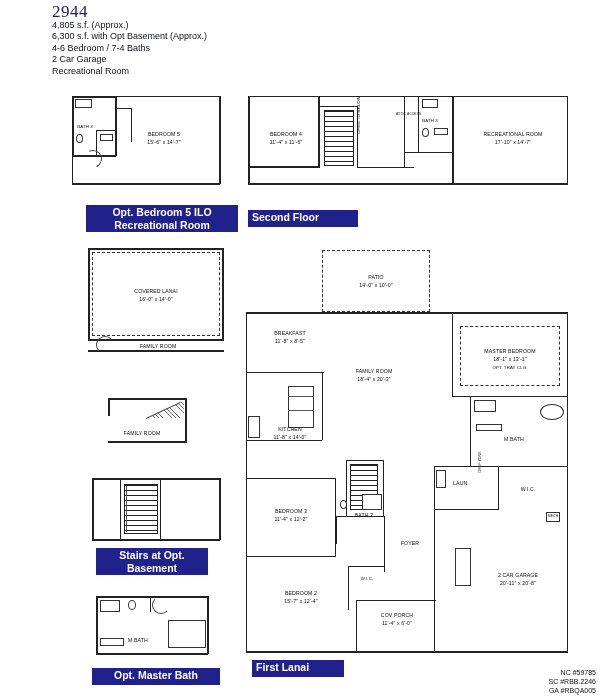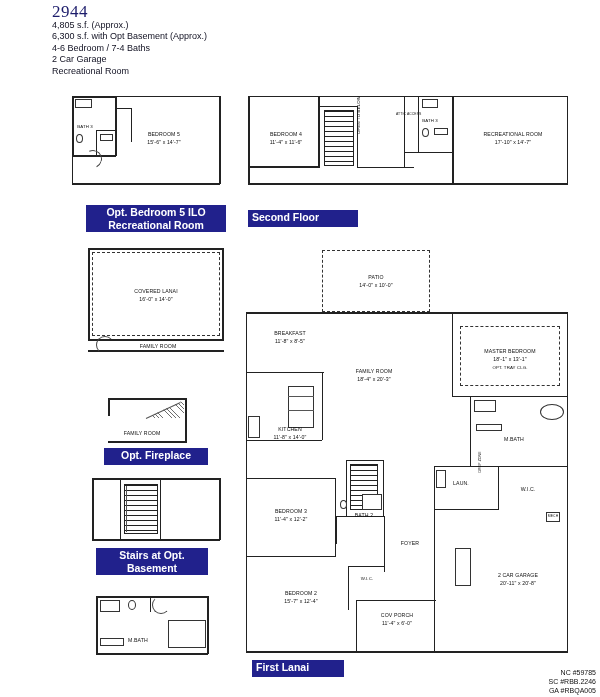--- a/index.html
+++ b/index.html
@@ -157,21 +157,21 @@
     <div class="wall" style="left:116px; top:108px; width:16px; height:1px;"></div>
     <div class="wall" style="left:131px; top:108px; width:1px; height:34px;"></div>
 
     <div class="wall" style="left:219px; top:96px; width:1.5px; height:88px;"></div>
     <div class="lbl sm" style="left:70px; top:124px; width:30px;">BATH 3</div>
     <div class="lbl" style="left:134px; top:131px; width:60px;">BEDROOM 5</div>
     <div class="lbl" style="left:134px; top:139px; width:60px;">15'-6" x 14'-7"</div>
 
     <div class="wall" style="left:72px; top:183px; width:148px; height:1.5px;"></div>
   </div>
-  <div class="banner" style="left:86px; top:205px; width:140px; height:27px; text-align:center;">Opt. Bedroom 5 ILO
+  <div class="banner" style="left:86px; top:205px; width:152px; height:27px; text-align:center;">Opt. Bedroom 5 ILO
 Recreational Room</div>
 
   <div>
     <div class="room" style="left:248px; top:96px; width:320px; height:88px;"></div>
 
     <div class="wall" style="left:248px; top:96px; width:1.5px; height:88px;"></div>
     <div class="wall" style="left:318px; top:96px; width:1.5px; height:70px;"></div>
     <div class="wall" style="left:248px; top:166px; width:72px; height:1.5px;"></div>
     <div class="lbl" style="left:256px; top:131px; width:60px;">BEDROOM 4</div>
     <div class="lbl" style="left:256px; top:139px; width:60px;">11'-4" x 11'-6"</div>
@@ -215,21 +215,20 @@
   <div>
     <div class="wall" style="left:108px; top:398px; width:78px; height:1.5px;"></div>
     <div class="wall" style="left:185px; top:398px; width:1.5px; height:44px;"></div>
     <div class="wall" style="left:108px; top:441px; width:79px; height:1.5px;"></div>
     <div class="wall" style="left:108px; top:398px; width:1.5px; height:18px;"></div>
 
     <div class="hatch" style="left:146px; top:400px; width:38px; height:18px; clip-path:polygon(100% 0,100% 100%,0 100%);"></div>
     <div class="thin" style="left:146px; top:418px; width:38px; height:1px; transform:rotate(-25deg); transform-origin:left center;"></div>
     <div class="lbl" style="left:112px; top:430px; width:60px;">FAMILY ROOM</div>
   </div>
-  <div class="banner" style="left:104px; top:448px; width:104px; height:17px; text-align:center;">Opt. Fireplace</div>
 
   <div>
     <div class="wall" style="left:92px; top:478px; width:128px; height:1.5px;"></div>
     <div class="wall" style="left:92px; top:478px; width:1.5px; height:62px;"></div>
     <div class="wall" style="left:219px; top:478px; width:1.5px; height:62px;"></div>
     <div class="wall" style="left:92px; top:539px; width:128px; height:1.5px;"></div>
     <div class="stairs" style="left:124px; top:484px; width:34px; height:50px;"></div>
     <div class="wall" style="left:160px; top:478px; width:1px; height:62px;"></div>
     <div class="wall" style="left:120px; top:478px; width:1px; height:62px;"></div>
     <div class="thin" style="left:126px; top:486px; width:1px; height:46px;"></div>
@@ -244,20 +243,21 @@
     <div class="wall" style="left:96px; top:653px; width:112px; height:1.5px;"></div>
     <div class="wall" style="left:150px; top:596px; width:1px; height:16px;"></div>
     <div class="fixture" style="left:100px; top:600px; width:20px; height:12px;"></div>
     <div class="fixture oval" style="left:172px; top:624px; width:30px; height:20px;"></div>
     <div class="fixture" style="left:168px; top:620px; width:38px; height:28px;"></div>
     <div class="fixture" style="left:100px; top:638px; width:24px; height:8px;"></div>
     <div class="fixture round" style="left:128px; top:600px; width:8px; height:10px;"></div>
     <div class="lbl" style="left:118px; top:637px; width:40px;">M.BATH</div>
     <div class="arc" style="left:152px; top:596px; width:18px; height:18px; border-color:transparent; border-bottom-color:#444; border-left-color:#444;"></div>
   </div>
+  <div class="banner" style="left:92px; top:668px; width:128px; height:17px; text-align:center;">Opt. Master Bath</div>
 
   <div>
 
     <div class="dashed" style="left:322px; top:250px; width:108px; height:62px;"></div>
     <div class="lbl" style="left:346px; top:274px; width:60px;">PATIO</div>
     <div class="lbl" style="left:346px; top:282px; width:60px;">14'-0" x 10'-0"</div>
 
     <div class="room" style="left:246px; top:312px; width:322px; height:340px;"></div>
 
     <div class="wall" style="left:246px; top:312px; width:322px; height:1.5px;"></div>

